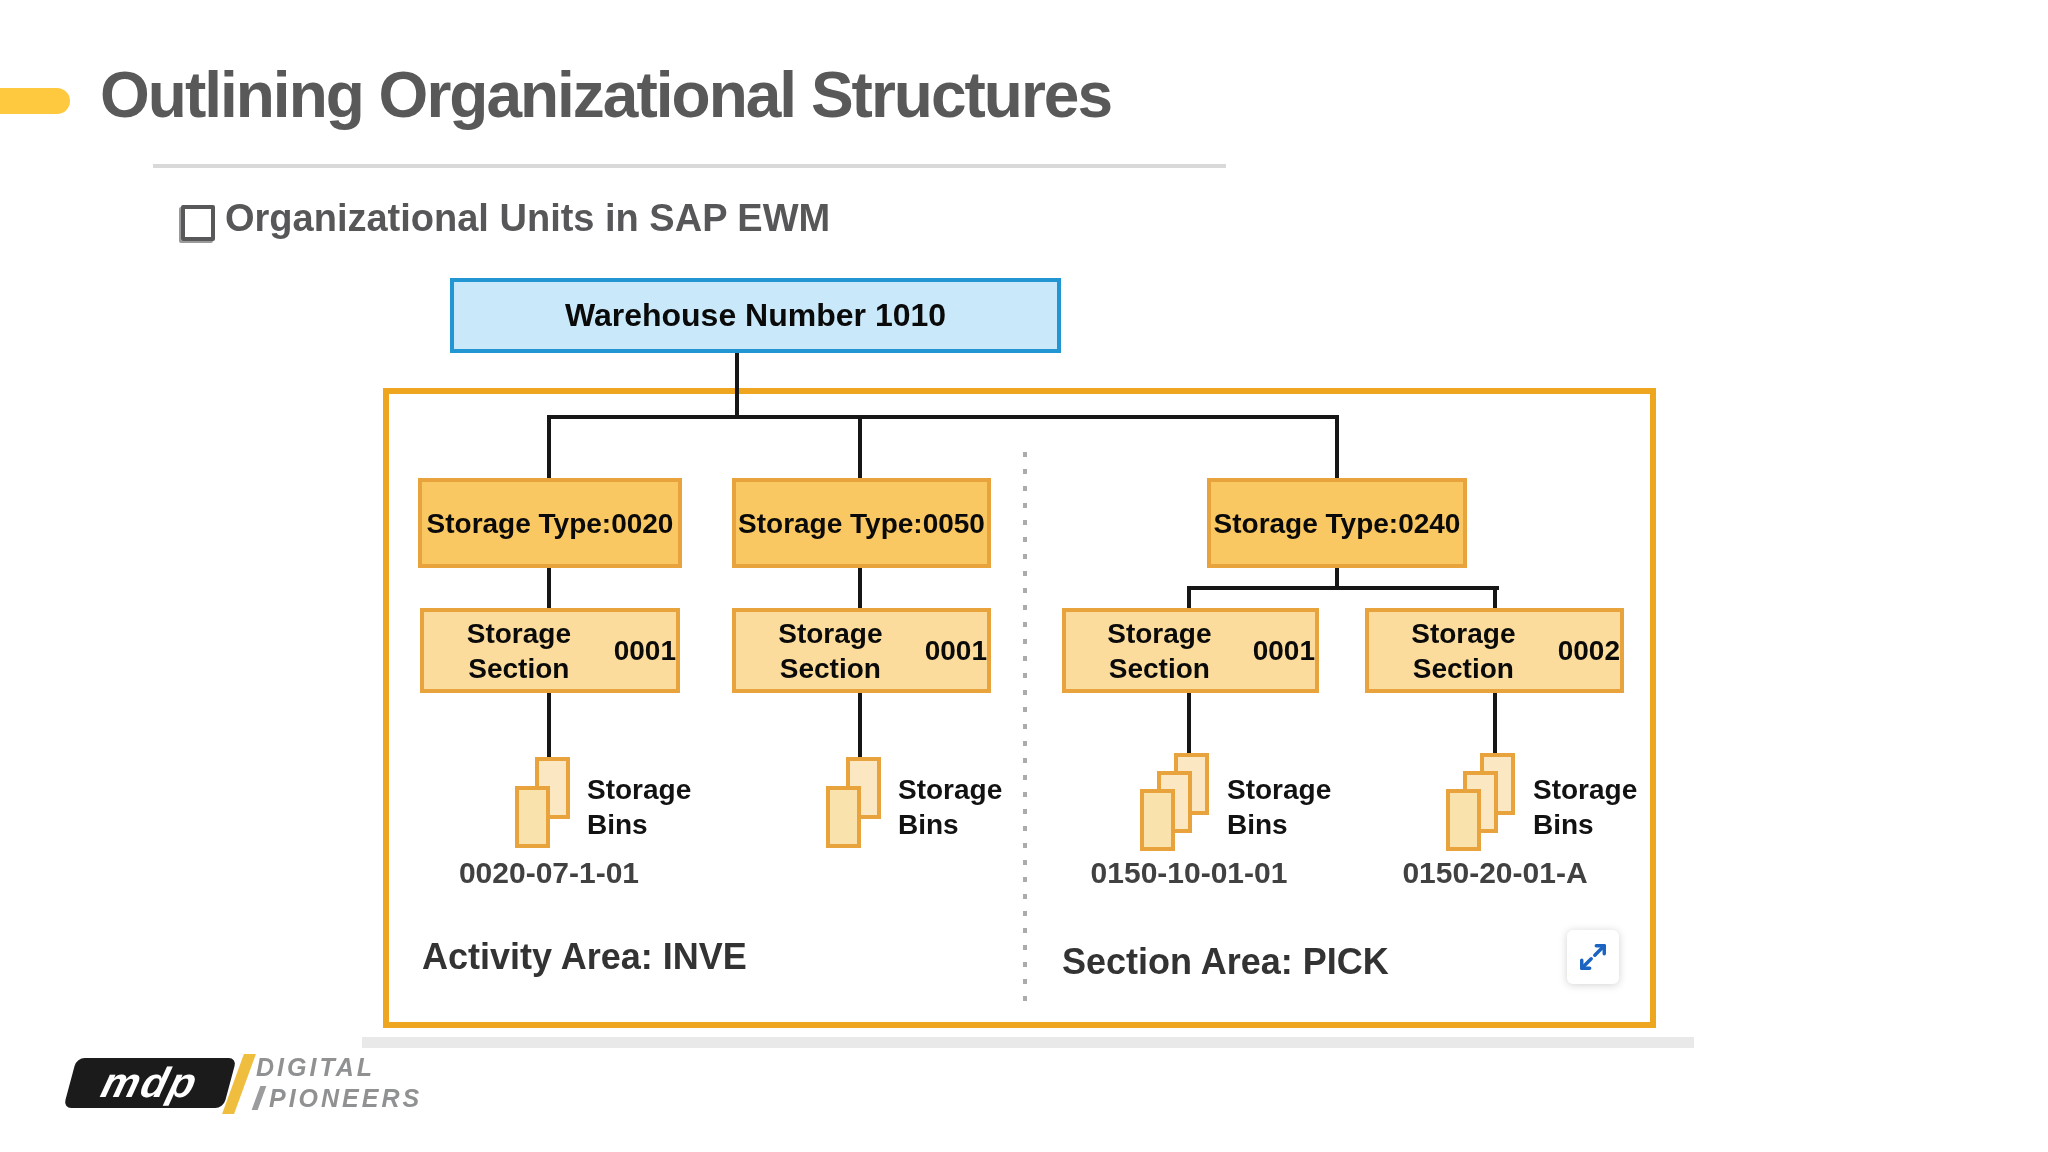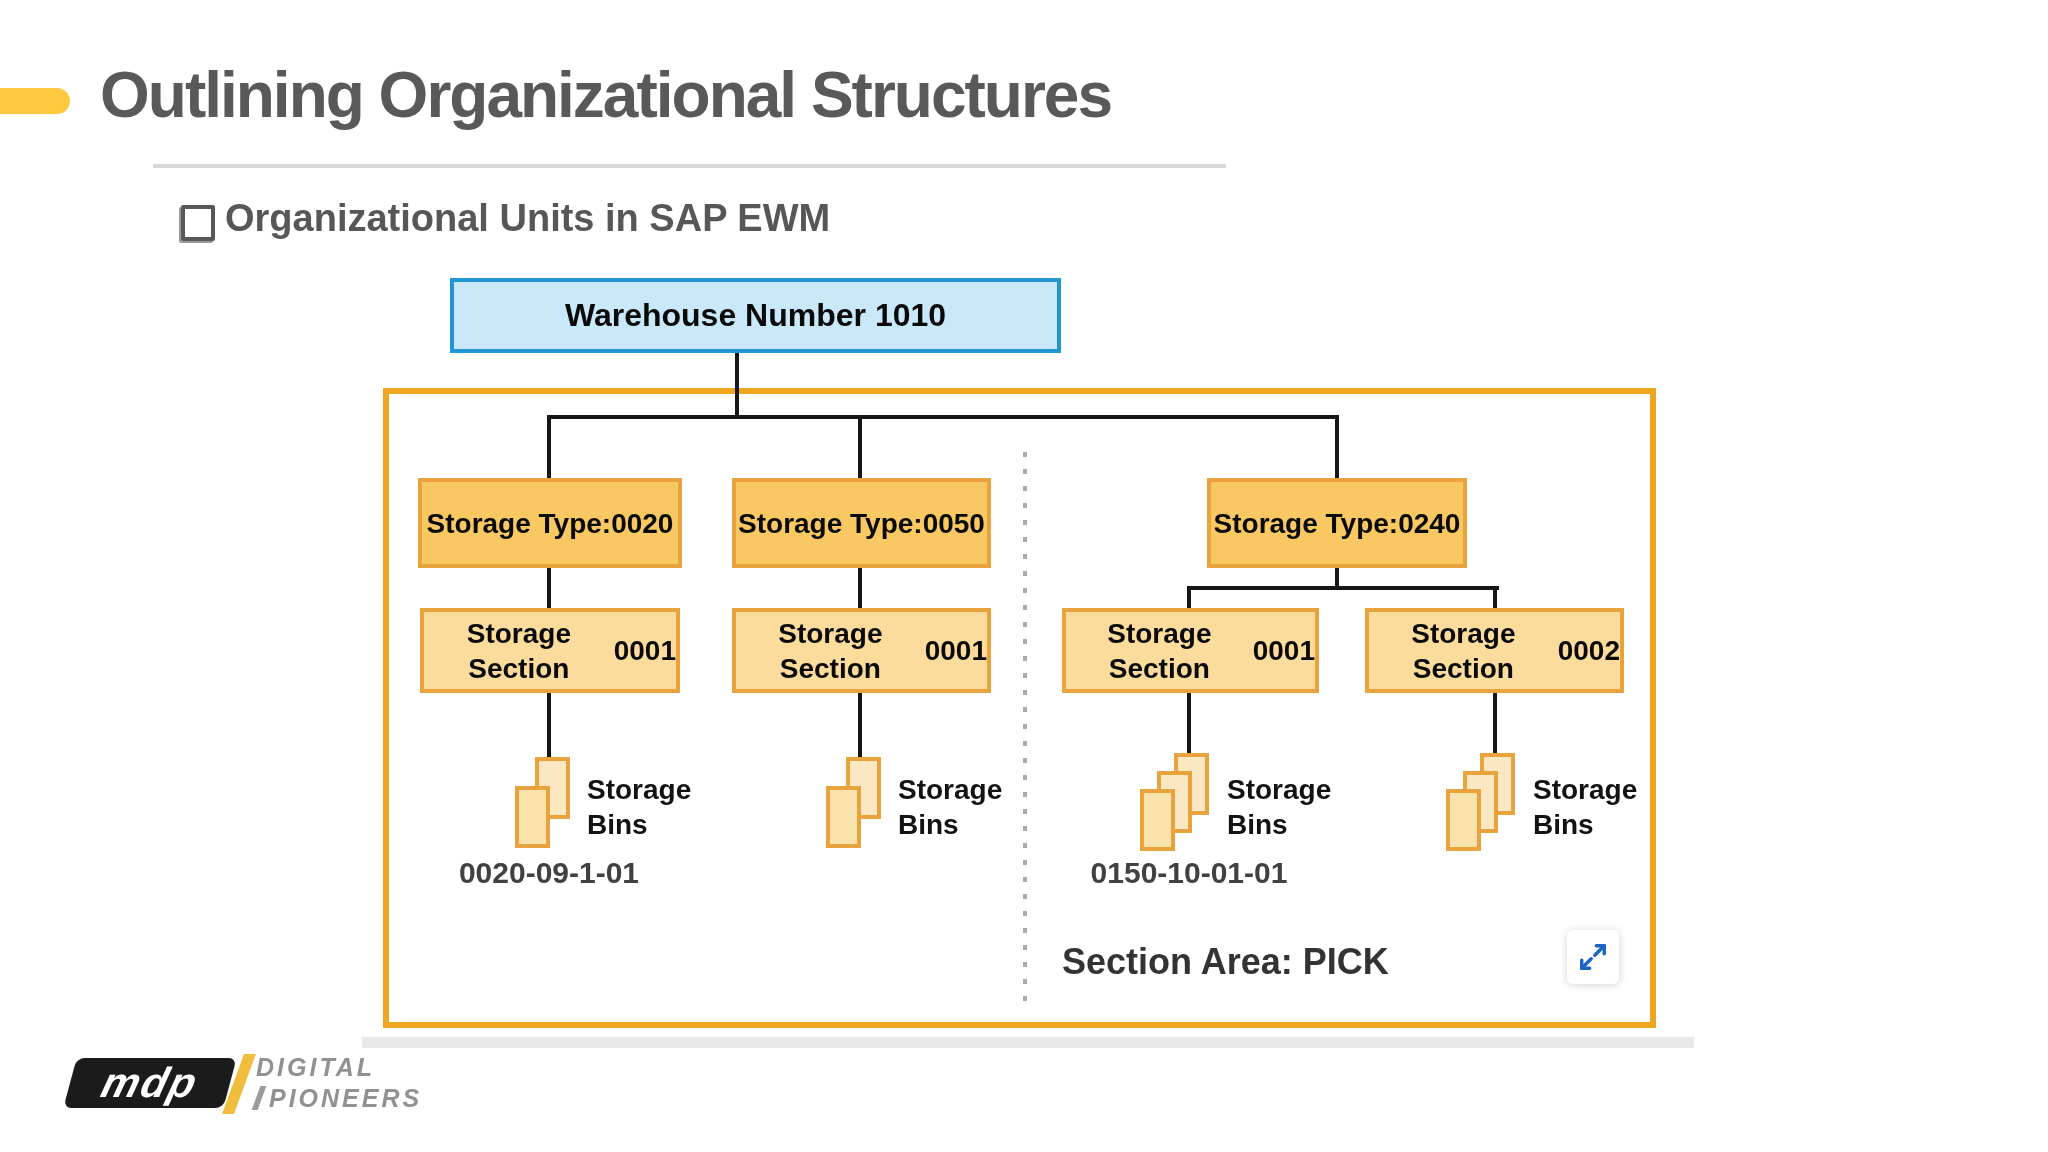--- a/index.html
+++ b/index.html
@@ -110,37 +110,39 @@
     <span>0001</span>
   </div>
   <div class="node node-section" style="left:1365px;top:608px;width:259px;height:85px;">
     <span>Storage Section</span>
     <span>0002</span>
   </div>
 
   <div class="bin-rect" style="left:535px;top:757px;"></div>
   <div class="bin-rect front" style="left:515px;top:786px;"></div>
   <div class="bins-label" style="left:587px;top:772px;">Storage Bins</div>
-  <div class="bin-code" style="left:409px;top:856px;">0020-09-1-01</div>
+  <div class="bin-code" style="left:409px;top:856px;">0020-07-1-01</div>
 
   <div class="bin-rect" style="left:846px;top:757px;"></div>
   <div class="bin-rect front" style="left:826px;top:786px;"></div>
   <div class="bins-label" style="left:898px;top:772px;">Storage Bins</div>
 
   <div class="bin-rect" style="left:1174px;top:753px;"></div>
   <div class="bin-rect" style="left:1157px;top:771px;"></div>
   <div class="bin-rect front" style="left:1140px;top:789px;"></div>
   <div class="bins-label" style="left:1227px;top:772px;">Storage Bins</div>
   <div class="bin-code" style="left:1049px;top:856px;">0150-10-01-01</div>
 
   <div class="bin-rect" style="left:1480px;top:753px;"></div>
   <div class="bin-rect" style="left:1463px;top:771px;"></div>
   <div class="bin-rect front" style="left:1446px;top:789px;"></div>
   <div class="bins-label" style="left:1533px;top:772px;">Storage Bins</div>
+  <div class="bin-code" style="left:1355px;top:856px;">0150-20-01-A</div>
 
+  <div class="activity" style="left:422px;top:936px;">Activity Area: INVE</div>
   <div class="activity" style="left:1062px;top:941px;">Section Area: PICK</div>
 
   <div class="expand-btn">
     <svg width="36" height="36" viewBox="0 0 24 24">
       <g stroke="#1B64C1" stroke-width="2.3" fill="none" stroke-linecap="round" stroke-linejoin="round">
         <path d="M13.2 10.8 L19.5 4.5"></path>
         <path d="M14.2 4.5 L19.5 4.5 L19.5 9.8"></path>
         <path d="M10.8 13.2 L4.5 19.5"></path>
         <path d="M4.5 14.2 L4.5 19.5 L9.8 19.5"></path>
       </g>

